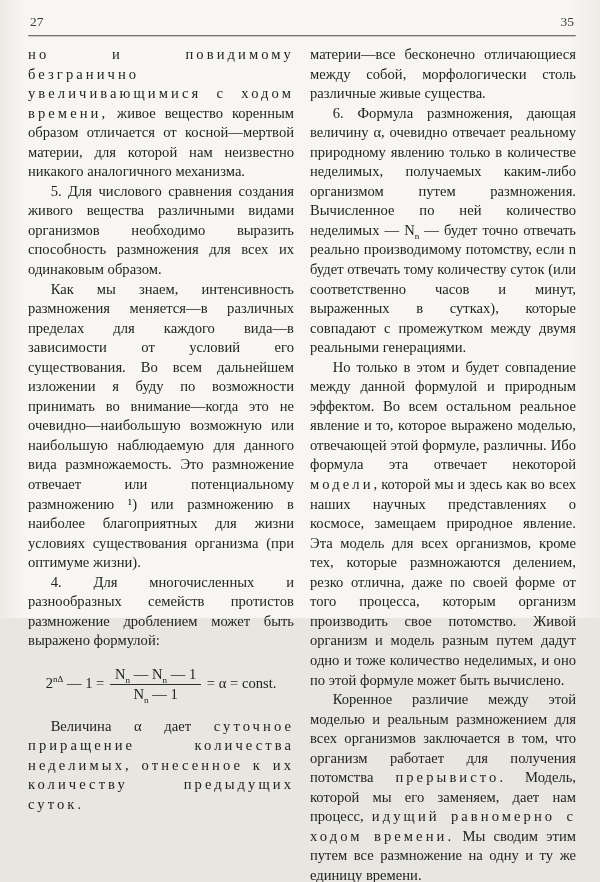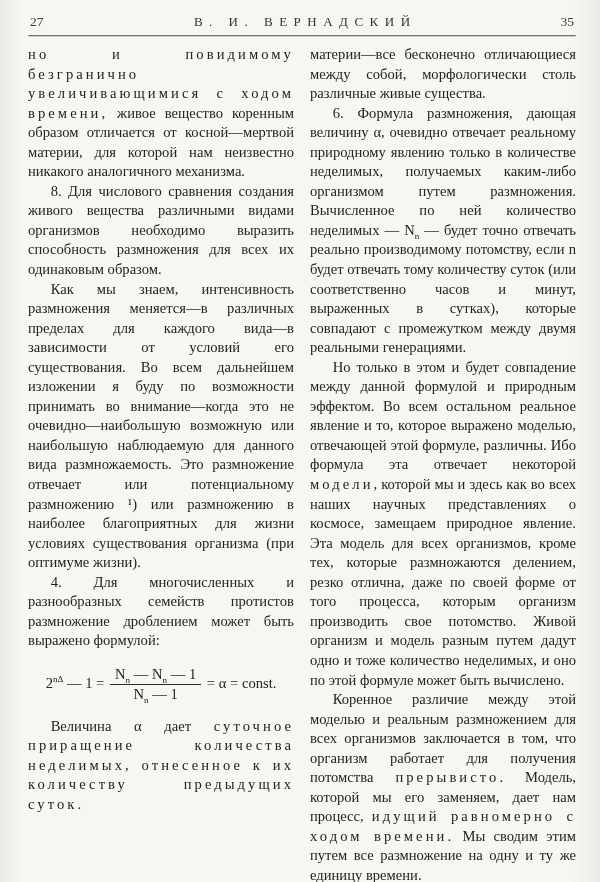--- a/index.html
+++ b/index.html
@@ -2,21 +2,21 @@
 <html lang="ru"><head>
 <meta charset="utf-8">
 <style>
   html,body{margin:0;padding:0;}
   body{
     width:600px;height:882px;overflow:hidden;
     background:#e8e6e1;
     font-family:"Liberation Serif","DejaVu Serif",serif;
   }
   .page{
-    position:relative;width:600px;height:882px;box-sizing:border-box;
+    position:relative;width:600px;height:618px;box-sizing:border-box;
     background:linear-gradient(90deg,#eceae5 0%,#f7f6f3 4%,#f7f6f3 95%,#edebe6 100%);
     color:#262626;
     padding:10px 24px 0 28px;
   }
   .hdr{
     display:flex;align-items:baseline;justify-content:space-between;
     padding:4px 2px 5px 2px;
     border-bottom:1px solid #7a7772;
     box-shadow:0 2px 0 -1px rgba(120,115,108,.35);
   }
@@ -50,29 +50,28 @@
   .frac .num{border-bottom:1px solid #2a2a2a;padding:0 5px 1px 5px;}
   .frac .den{padding:1px 5px 0 5px;}
 </style>
 </head>
 <body>
 
 <div class="page">
 
   <div class="hdr">
     <span class="pn">27</span>
-    <span class="title">В. И. ВЕРНАДСКИЙ</span>
     <span class="pn">35</span>
   </div>
 
   <div class="cols">
 
     <div class="col">
       <p class="par noindent"><span class="sp">но и повидимому безгранично увеличивающимися с ходом времени,</span><span> живое вещество коренным образом отличается от косной—мертвой материи, для которой нам неизвестно никакого аналогичного механизма.</span></p>
-      <p class="par"><span>8. Для числового сравнения создания живого вещества различными видами организмов необходимо выразить способность размножения для всех их одинаковым образом.</span></p>
+      <p class="par"><span>5. Для числового сравнения создания живого вещества различными видами организмов необходимо выразить способность размножения для всех их одинаковым образом.</span></p>
       <p class="par"><span>Как мы знаем, интенсивность размножения меняется—в различных пределах для каждого вида—в зависимости от условий его существования. Во всем дальнейшем изложении я буду по возможности принимать во внимание—когда это не очевидно—наибольшую возможную или наибольшую наблюдаемую для данного вида размножаемость. Это размножение отвечает или потенциальному размножению ¹) или размножению в наиболее благоприятных для жизни условиях существования организма (при оптимуме жизни).</span></p>
       <p class="par"><span>4. Для многочисленных и разнообразных семейств протистов размножение дроблением может быть выражено формулой:</span></p>
 
 
 
       <div class="formula">
         <span><span>2</span><sup>nΔ</sup><span> — 1 = </span></span><span class="frac">
             <span class="num"><span>N</span><sub>n</sub><span> — N</span><sub>n</sub><span> — 1</span></span>
             <span class="den"><span>N</span><sub>n</sub><span> — 1</span></span>
           </span><span><span> = α = const.</span></span>

